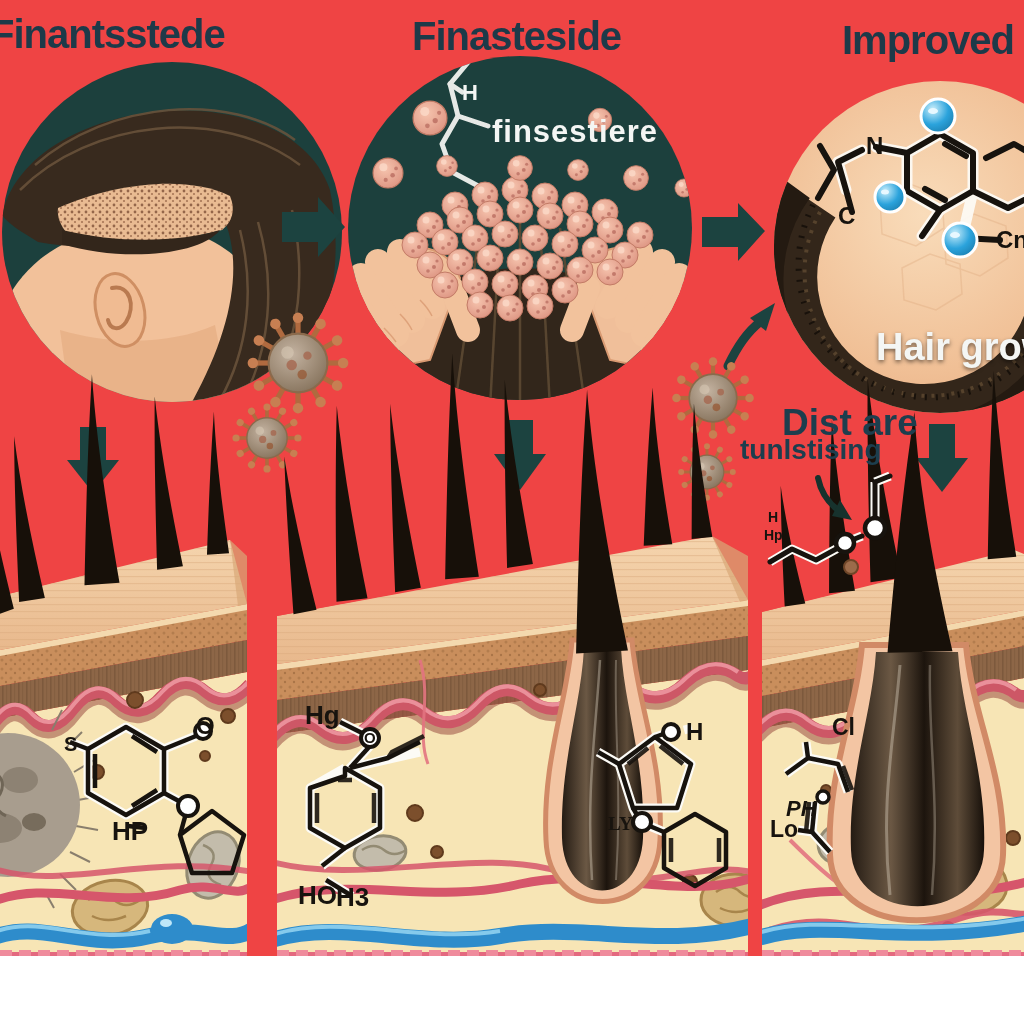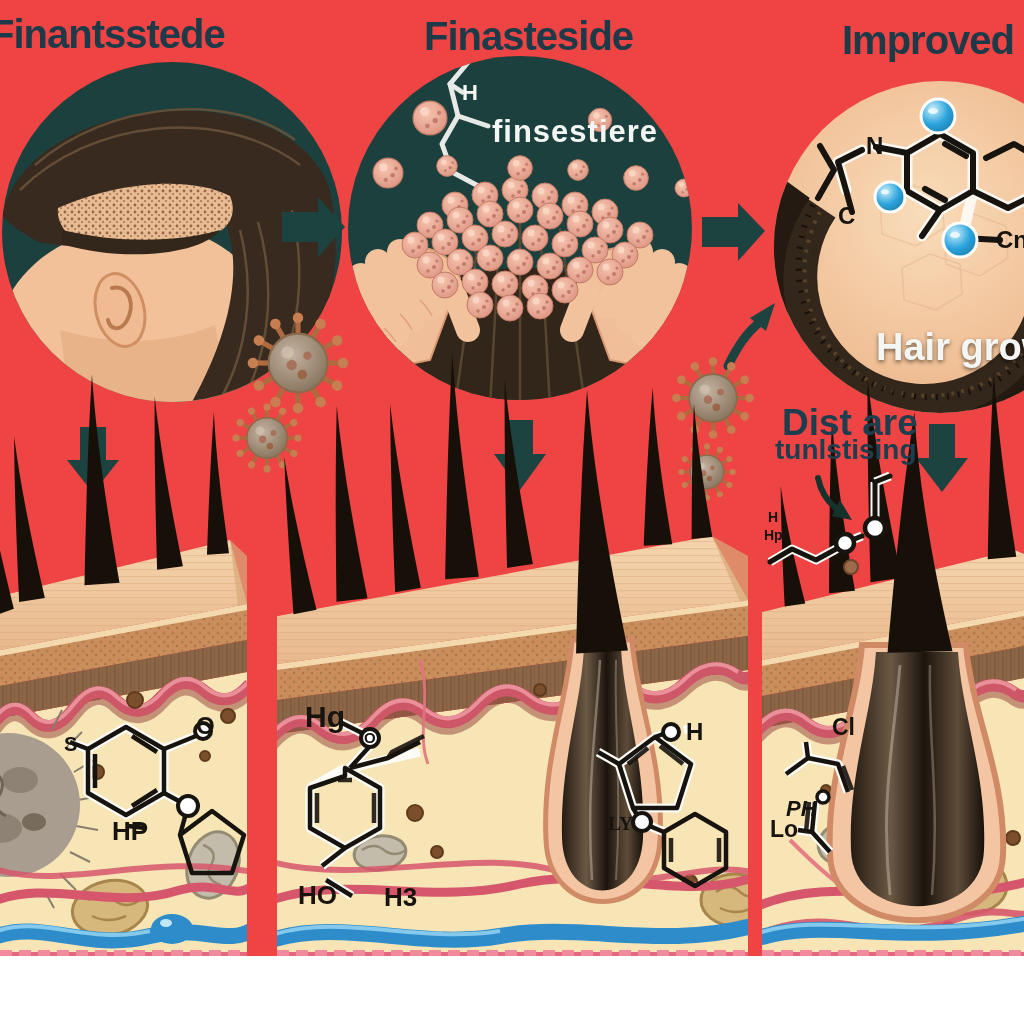--- a/index.html
+++ b/index.html
@@ -603,45 +603,45 @@
     <circle cx="875" cy="528" r="10" fill="#fff" stroke="#17130e" stroke-width="4.5"></circle>
     <circle cx="851" cy="567" r="7" fill="#9c6b4a" stroke="#6f4628" stroke-width="2"></circle>
   </g>
   <g>
     <path d="M818,478 Q822,498 838,510" fill="none" stroke="#17322d" stroke-width="6" stroke-linecap="round"></path>
     <polygon points="832,516 852,520 840,500" fill="#17322d"></polygon>
   </g>
 </svg>
 
 <div class="txt title" style="left:-10px;top:14px;">Finantsstede</div>
-<div class="txt title" style="left:424px;top:16px;">Finasteside</div>
+<div class="txt title" style="left:412px;top:16px;">Finasteside</div>
 <div class="txt title" style="left:842px;top:20px;">Improved hair</div>
 
 <div class="txt white" style="left:462px;top:82px;font-size:22px;">H</div>
 <div class="txt white" style="left:492px;top:116px;font-size:31px;letter-spacing:1px;">finsestiere</div>
 
 <div class="txt chem" style="left:866px;top:134px;font-size:24px;">N</div>
 <div class="txt chem" style="left:838px;top:204px;font-size:24px;">C</div>
 <div class="txt chem" style="left:996px;top:228px;font-size:24px;">Cn</div>
 <div class="txt white shadowed" style="left:876px;top:328px;font-size:38px;">Hair grow</div>
 
 <div class="txt" style="left:782px;top:404px;font-size:37px;color:#1d3e4e;">Dist are</div>
-<div class="txt" style="left:740px;top:436px;font-size:28px;color:#1d3e4e;margin-left:35px;">tunlstising</div>
+<div class="txt" style="left:740px;top:436px;font-size:28px;color:#1d3e4e;">tunlstising</div>
 
 <div class="txt chem" style="left:768px;top:510px;font-size:14px;">H</div>
 <div class="txt chem" style="left:764px;top:528px;font-size:14px;">Hp</div>
 
 <div class="txt chem" style="left:64px;top:734px;font-size:20px;">S</div>
 <div class="txt chem" style="left:196px;top:714px;font-size:24px;">O</div>
 <div class="txt chem" style="left:112px;top:818px;font-size:26px;">HP</div>
 
-<div class="txt chem" style="left:305px;top:702px;font-size:30px;">Hg</div>
+<div class="txt chem" style="left:305px;top:702px;font-size:26px;">Hg</div>
 <div class="txt chem" style="left:364px;top:730px;font-size:15px;">O</div>
 <div class="txt chem" style="left:298px;top:854px;font-size:26px;margin-top:28px;">HO</div>
-<div class="txt chem" style="left:336px;top:884px;font-size:26px;margin-left:48px;">H3</div>
+<div class="txt chem" style="left:336px;top:884px;font-size:26px;">H3</div>
 <div class="txt chem" style="left:686px;top:720px;font-size:24px;">H</div>
 <div class="txt chem" style="left:608px;top:814px;font-size:19px;font-family:Liberation Serif, serif;">LY</div>
 
 <div class="txt chem" style="left:832px;top:716px;font-size:23px;">Cl</div>
 <div class="txt chem" style="left:770px;top:818px;font-size:23px;">Lo</div>
 <div class="txt chem" style="left:786px;top:798px;font-size:22px;font-style:italic;">PH</div>
 
 </div>
 
 </body></html>

